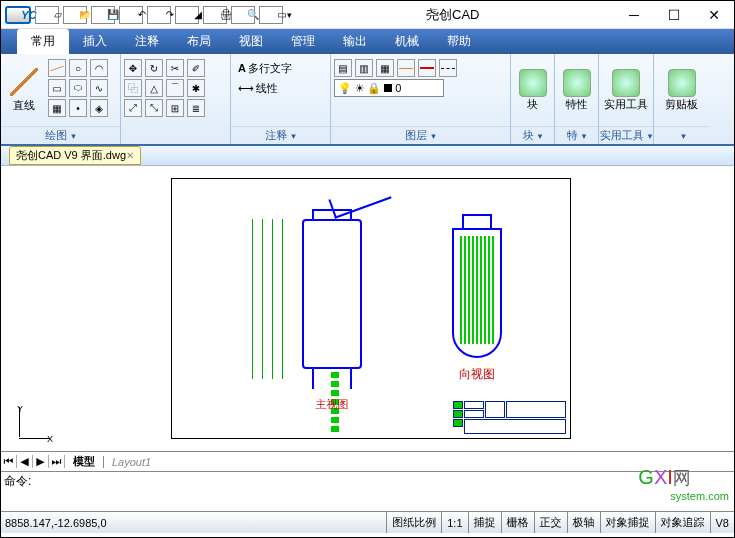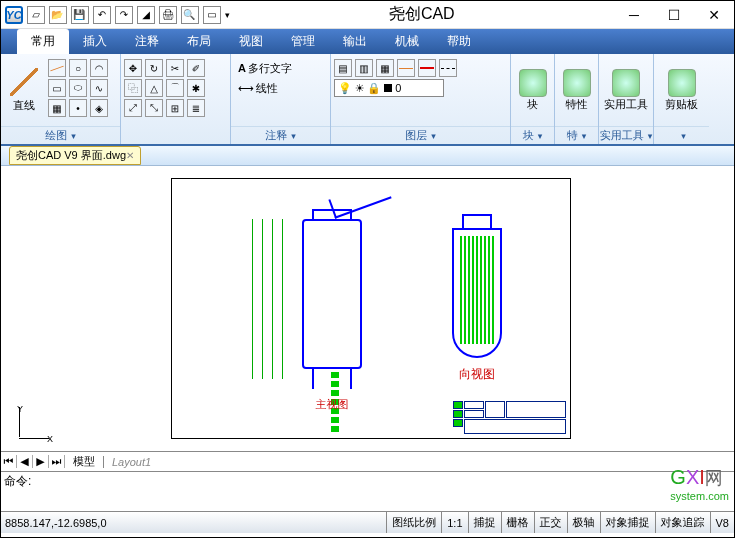--- a/index.html
+++ b/index.html
@@ -1,21 +1,21 @@
 <!DOCTYPE html>
 <html><head>
 <meta charset="utf-8">
 <style>
 * { box-sizing: border-box; margin: 0; padding: 0; font-family: "Microsoft YaHei", sans-serif; }
 body { width: 735px; height: 538px; border: 1px solid #000; overflow: hidden; background: #fff; }
 .titlebar { height: 28px; background: #fff; display: flex; align-items: center; border-bottom: 1px solid #ddd; }
 .titlebar .qat { display: flex; gap: 4px; padding-left: 4px; align-items: center; }
-.titlebar .qat-icon { width: 18px; height: 18px; border: 1px solid #888; display: flex; align-items: center; justify-content: center; font-size: 10px; }
+.titlebar .qat-icon { width: 18px; height: 18px; border: 1px solid #888; display: flex; align-items: center; justify-content: center; font-size: 10px; padding-left: 22px; }
 .titlebar .qat-icon.yc { background: linear-gradient(#fff,#ccc); border: 2px solid #0060c0; border-radius: 3px; font-weight: bold; color: #0060c0; font-style: italic; font-size: 11px; }
-.titlebar .title { flex: 1; text-align: center; font-size: 16px; }
+.titlebar .title { flex: 1; text-align: center; font-size: 13px; }
 .titlebar .win-controls { display: flex; }
 .titlebar .win-btn { width: 40px; height: 26px; text-align: center; line-height: 26px; font-size: 14px; }
 .menubar { height: 25px; background: linear-gradient(#4a7fce,#2c5a9e); display: flex; align-items: stretch; padding-left: 16px; }
 .menubar .tab { padding: 0 14px; color: #fff; font-size: 12px; line-height: 25px; }
 .menubar .tab.active { background: #fff; color: #000; border-radius: 3px 3px 0 0; }
 .ribbon { height: 92px; background: linear-gradient(#f5f9ff,#e0ecf8); border-bottom: 2px solid #3a6baa; display: flex; overflow: hidden; }
 .ribbon-panel { border-right: 1px solid #a8c4e4; display: flex; flex-direction: column; }
 .panel-body { flex: 1; display: flex; padding: 3px; gap: 4px; }
 .panel-label { height: 18px; text-align: center; font-size: 11px; color: #2a5b99; border-top: 1px solid #c8dcee; display: flex; align-items: center; justify-content: center; }
 .panel-label::after { content: '▾'; margin-left: 4px; font-size: 9px; }
@@ -51,30 +51,30 @@
 .tank2 { position: absolute; left: 280px; top: 35px; }
 .tank2-body { width: 50px; height: 130px; border: 2px solid #00f; border-radius: 0 0 25px 25px; background: #fff; position: relative; }
 .tank2-coil { position: absolute; left: 6px; top: 6px; width: 36px; height: 108px; background: repeating-linear-gradient(90deg, #0c0 0, #0c0 2px, #fff 2px, #fff 4px); }
 .tank2-top { width: 30px; height: 14px; border: 2px solid #00f; margin-left: 10px; border-bottom: none; }
 .tank2-label { text-align: center; color: #c00; font-size: 12px; margin-top: 8px; }
 .title-block { position: absolute; right: 2px; bottom: 2px; width: 115px; height: 35px; }
 .title-block .cell { position: absolute; border: 1px solid #028; }
 .tb-green { background: #0c0; }
 .model-bar { height: 20px; background: #fff; display: flex; align-items: center; border-top: 1px solid #888; font-size: 11px; }
 .model-bar .nav-btn { width: 16px; text-align: center; border-right: 1px solid #aaa; }
-.model-bar .tab-m { padding: 0 8px; background: #fff; font-weight: normal; }
+.model-bar .tab-m { padding: 0 8px; background: #fff; font-weight: bold; }
 .model-bar .tab-l { padding: 0 8px; border-left: 1px solid #888; color: #888; font-style: italic; }
 .cmd-area { height: 40px; background: #fff; border-top: 1px solid #888; font-size: 12px; padding: 1px 3px; font-family: monospace; }
 .cmd-line { line-height: 16px; }
 .status-bar { height: 22px; background: linear-gradient(#fff,#dde4ec); display: flex; align-items: center; border-top: 1px solid #888; font-size: 11px; }
 .status-bar .coords { padding: 0 4px; flex: 1; }
 .status-bar .item { padding: 0 5px; border-left: 1px solid #888; height: 100%; display: flex; align-items: center; }
 .watermark { position: absolute; right: 6px; bottom: 36px; font-size: 20px; font-weight: normal; }
 .watermark .g { color: #22aa22; } .watermark .x { color: #aa44dd; } .watermark .i { color: #cc2222; } .watermark .w { color: #666; font-size: 18px; }
-.watermark .s { color: #22aa22; font-size: 11px; display: block; text-align: right; }
+.watermark .s { color: #22aa22; font-size: 11px; display: block; text-align: right; margin-left: 32px; }
 .qline { width: 14px; height: 1px; background: #e08030; }
 .red-line { width: 30px; height: 2px; background: #d00; }
 .dash-line { width: 30px; border-top: 1px dashed #000; }
 </style>
 </head>
 <body>
 
 <div class="titlebar">
   <div class="qat">
     <div class="qat-icon yc">YC</div>

